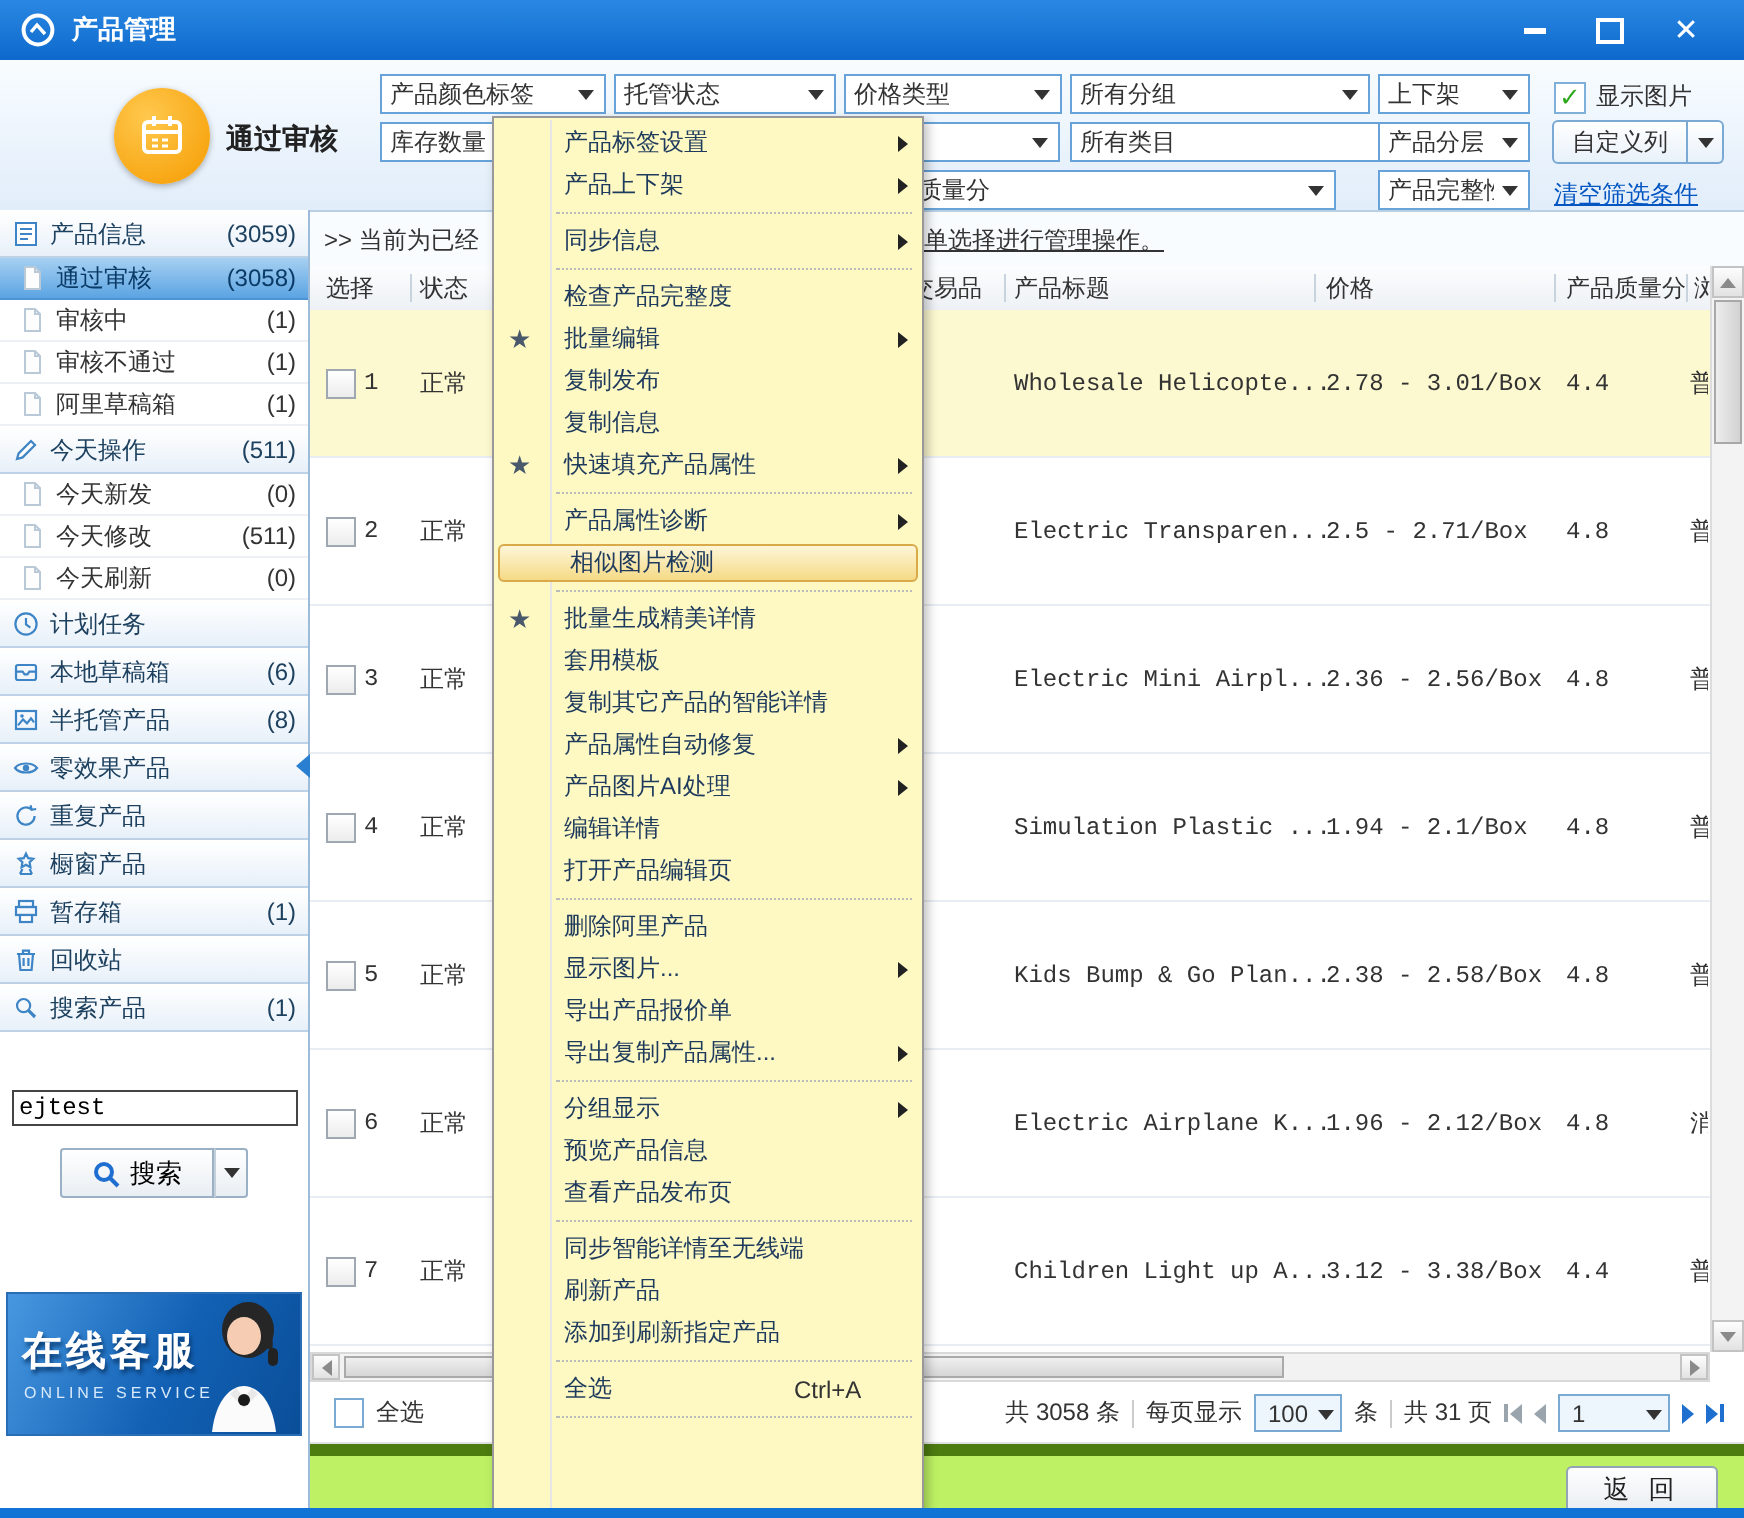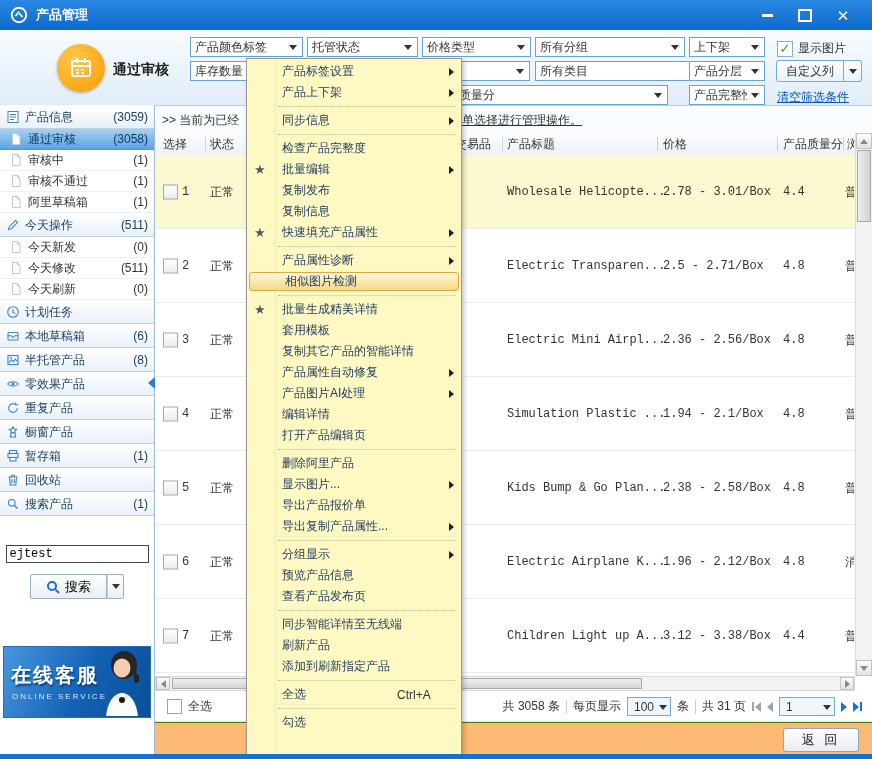--- a/index.html
+++ b/index.html
@@ -117,21 +117,21 @@
     padding:0 2px 0 6px;box-sizing:border-box;min-width:44px;cursor:pointer;}
   .pgdd.wide{min-width:56px;}
   .pgdd b{font-weight:normal;margin-right:auto;}
   .nav{display:flex;align-items:center;gap:1px;cursor:pointer;}
   .nbar-g{width:2px;height:9px;background:#9aa4ac;}
   .ntri-l{width:0;height:0;border:5px solid transparent;border-right:6px solid #9aa4ac;border-left:none;}
   .nbar-b{width:2px;height:9px;background:#1e6fd0;}
   .ntri-r{width:0;height:0;border:5px solid transparent;border-left:6px solid #1e6fd0;border-right:none;}
 
   
-  .footerbar{position:absolute;top:617px;left:0;right:0;bottom:0;background:#fdba74;border-top:1px solid #4d7c0f;}
+  .footerbar{position:absolute;top:617px;left:0;right:0;bottom:0;background:#bef264;border-top:6px solid #4d7c0f;}
   .back-btn{position:absolute;right:13px;top:5px;width:76px;height:24px;border:1px solid #93a4b4;border-radius:3px;
     background:linear-gradient(#fefefe,#e9edf1);font-size:13px;letter-spacing:3px;cursor:pointer;font-family:inherit;color:#222;}
   .bluebar{position:absolute;left:0;right:0;bottom:0;height:5px;background:#1273d6;z-index:60;}
 
   
   .ctxmenu{position:absolute;left:246px;top:58px;width:216px;height:701px;background:#fef9c3;border:1px solid #999;
     box-shadow:2px 2px 5px rgba(0,0,0,.25);box-sizing:border-box;padding:2px 0;z-index:50;}
   .ctxmenu::before{content:'';position:absolute;left:28px;top:1px;bottom:1px;width:1px;background:#e6e6e6;}
   .m-item{position:relative;height:21px;display:flex;align-items:center;padding-left:35px;color:#1e3a5c;cursor:pointer;}
   .m-item.hl{height:19px;margin:1px 2px;border:1px solid #d9a94a;border-radius:3px;
@@ -715,19 +715,16 @@
       </div>
       <div class="m-item">
         <span class="m-lab">添加到刷新指定产品</span>
       </div>
       <div class="m-sep"></div>
       <div class="m-item">
         <span class="m-lab">全选</span>
         <span class="m-sc">Ctrl+A</span>
       </div>
       <div class="m-sep"></div>
-      <div class="m-item">
-        <span class="m-lab">勾选</span>
-      </div>
     </div>
 
   <div class="bluebar"></div>
 </div>
 
 </body></html>

